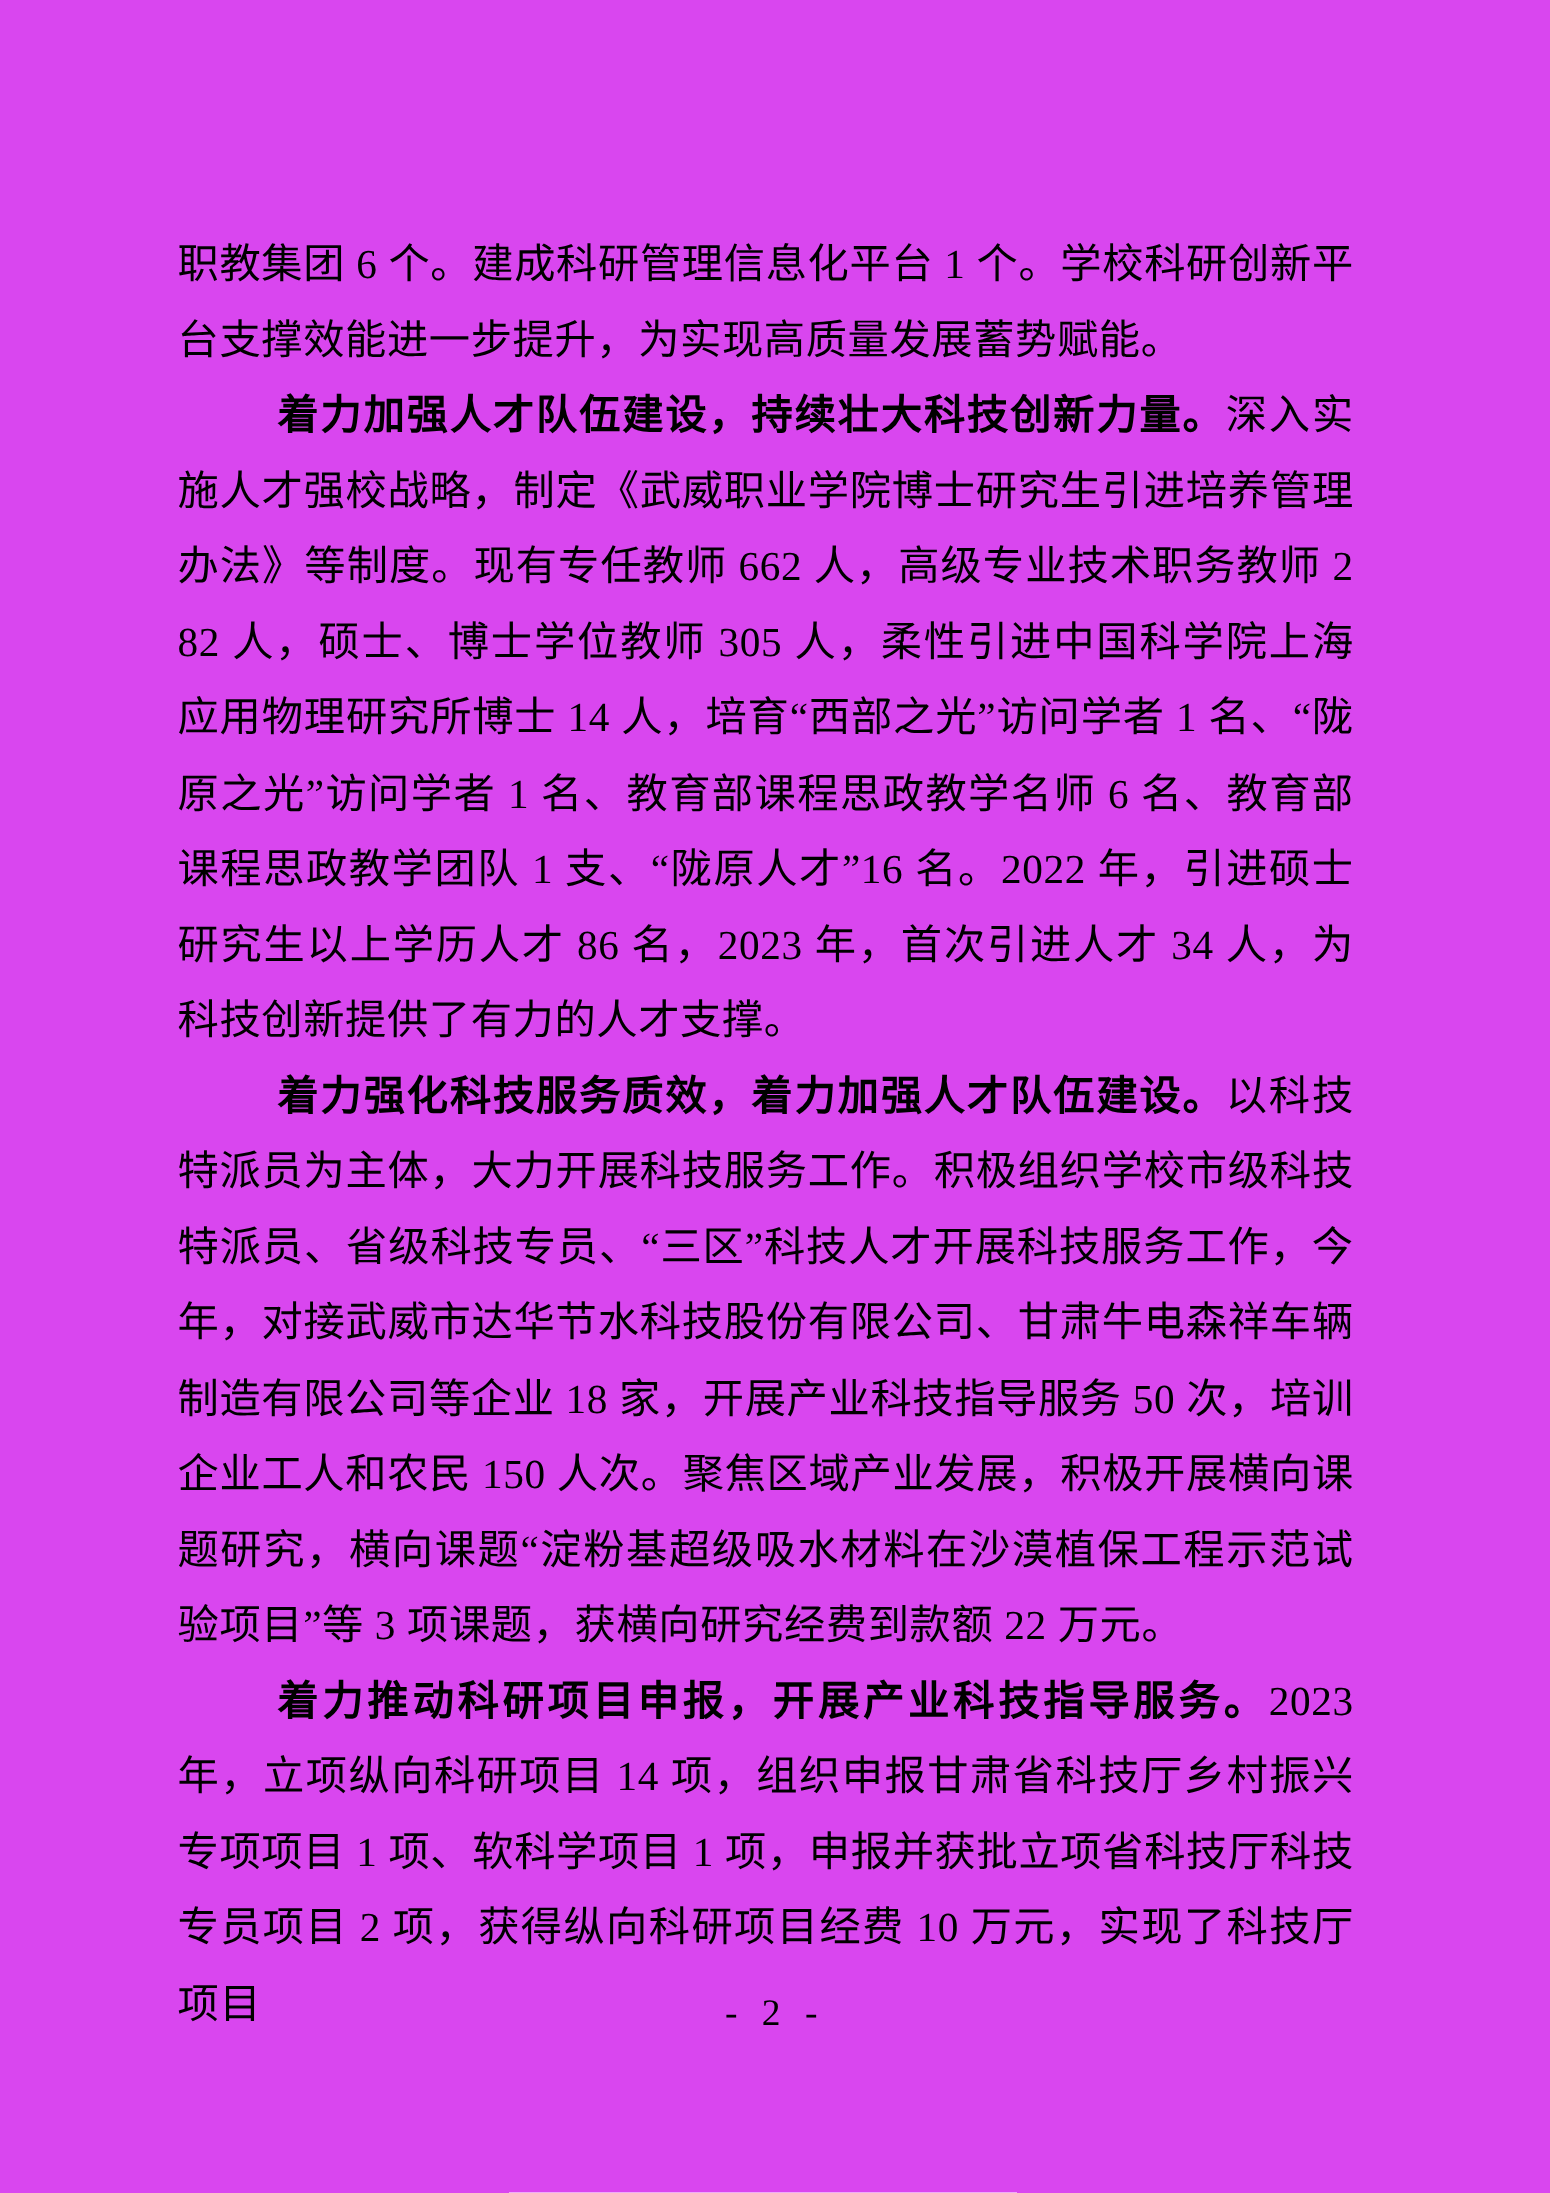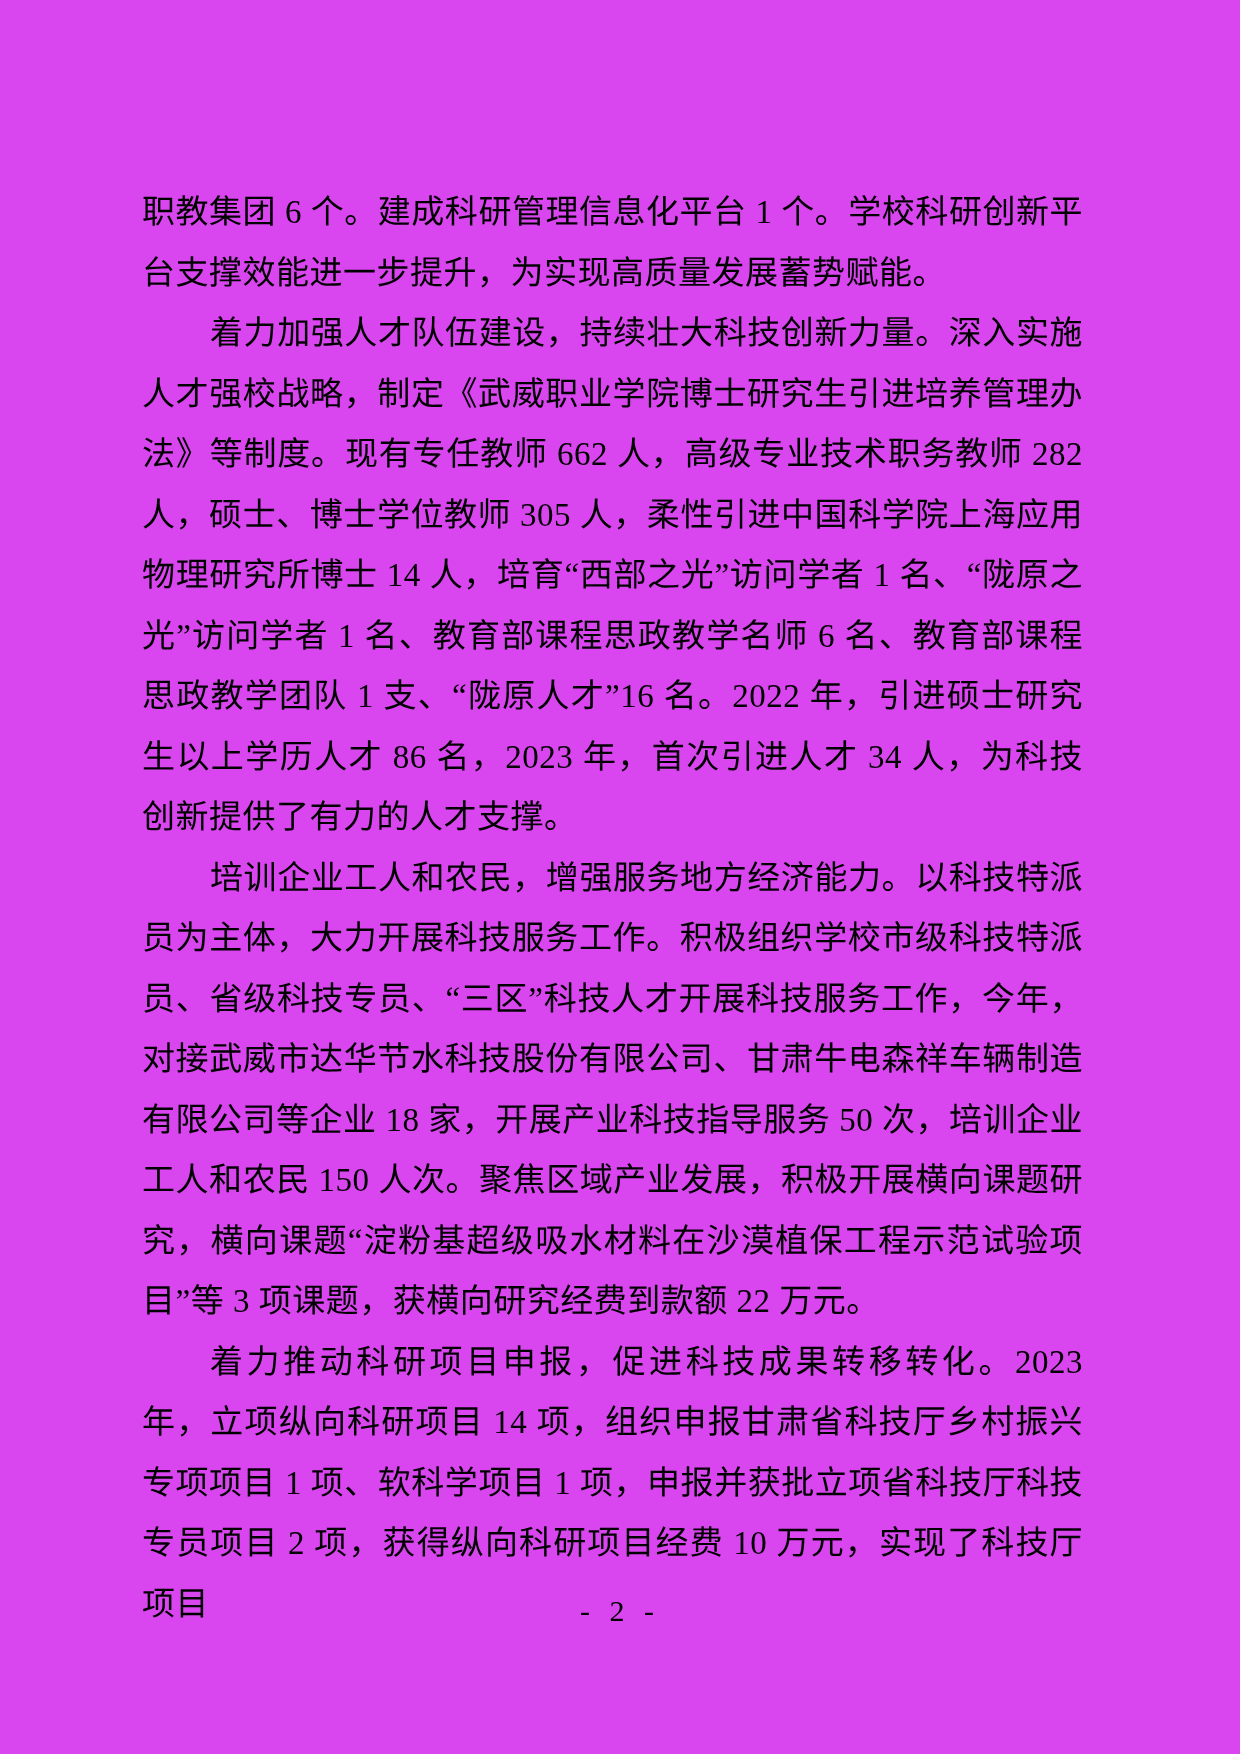--- a/index.html
+++ b/index.html
@@ -29,21 +29,22 @@
     word-break: break-all;
   }
   .para {
     margin: 0;
     padding: 0;
   }
   .para.indent {
     text-indent: 68px;
   }
   .lead-bold {
-    font-weight: normal;
+    font-weight: bold;
+    margin-left: 12px;
   }
   .page-footer {
     position: absolute;
     left: 0;
     top: 1594px;
     width: 100%;
     text-align: center;
     font-size: 30px;
     letter-spacing: 6px;
     color: #000000;
@@ -52,20 +53,20 @@
 </head>
 <body>
 
 <div class="page">
   <div class="doc-body">
 
     <p class="para"><span>职教集团 6 个。建成科研管理信息化平台 1 个。学校科研创新平台支撑效能进一步提升，为实现高质量发展蓄势赋能。</span></p>
 
     <p class="para indent"><span class="lead-bold">着力加强人才队伍建设，持续壮大科技创新力量。</span><span>深入实施人才强校战略，制定《武威职业学院博士研究生引进培养管理办法》等制度。现有专任教师 662 人，高级专业技术职务教师 282 人，硕士、博士学位教师 305 人，柔性引进中国科学院上海应用物理研究所博士 14 人，培育“西部之光”访问学者 1 名、“陇原之光”访问学者 1 名、教育部课程思政教学名师 6 名、教育部课程思政教学团队 1 支、“陇原人才”16 名。2022 年，引进硕士研究生以上学历人才 86 名，2023 年，首次引进人才 34 人，为科技创新提供了有力的人才支撑。</span></p>
 
-    <p class="para indent"><span class="lead-bold">培训企业工人和农民，增强服务地方经济能力。</span><span>以科技特派员为主体，大力开展科技服务工作。积极组织学校市级科技特派员、省级科技专员、“三区”科技人才开展科技服务工作，今年，对接武威市达华节水科技股份有限公司、甘肃牛电森祥车辆制造有限公司等企业 18 家，开展产业科技指导服务 50 次，培训企业工人和农民 150 人次。聚焦区域产业发展，积极开展横向课题研究，横向课题“淀粉基超级吸水材料在沙漠植保工程示范试验项目”等 3 项课题，获横向研究经费到款额 22 万元。</span></p>
+    <p class="para indent"><span class="lead-bold">着力强化科技服务质效，着力加强人才队伍建设。</span><span>以科技特派员为主体，大力开展科技服务工作。积极组织学校市级科技特派员、省级科技专员、“三区”科技人才开展科技服务工作，今年，对接武威市达华节水科技股份有限公司、甘肃牛电森祥车辆制造有限公司等企业 18 家，开展产业科技指导服务 50 次，培训企业工人和农民 150 人次。聚焦区域产业发展，积极开展横向课题研究，横向课题“淀粉基超级吸水材料在沙漠植保工程示范试验项目”等 3 项课题，获横向研究经费到款额 22 万元。</span></p>
 
-    <p class="para indent"><span class="lead-bold">着力推动科研项目申报，促进科技成果转移转化。</span><span>2023 年，立项纵向科研项目 14 项，组织申报甘肃省科技厅乡村振兴专项项目 1 项、软科学项目 1 项，申报并获批立项省科技厅科技专员项目 2 项，获得纵向科研项目经费 10 万元，实现了科技厅项目</span></p>
+    <p class="para indent"><span class="lead-bold">着力推动科研项目申报，开展产业科技指导服务。</span><span>2023 年，立项纵向科研项目 14 项，组织申报甘肃省科技厅乡村振兴专项项目 1 项、软科学项目 1 项，申报并获批立项省科技厅科技专员项目 2 项，获得纵向科研项目经费 10 万元，实现了科技厅项目</span></p>
 
   </div>
 
   <div class="page-footer">- 2 -</div>
 </div>
 
 </body></html>

